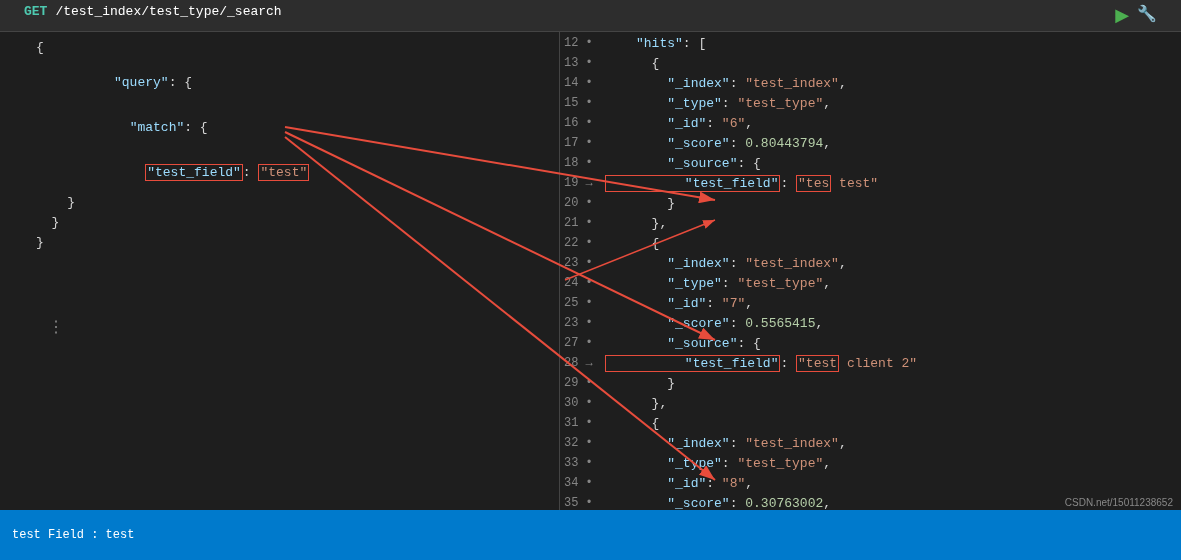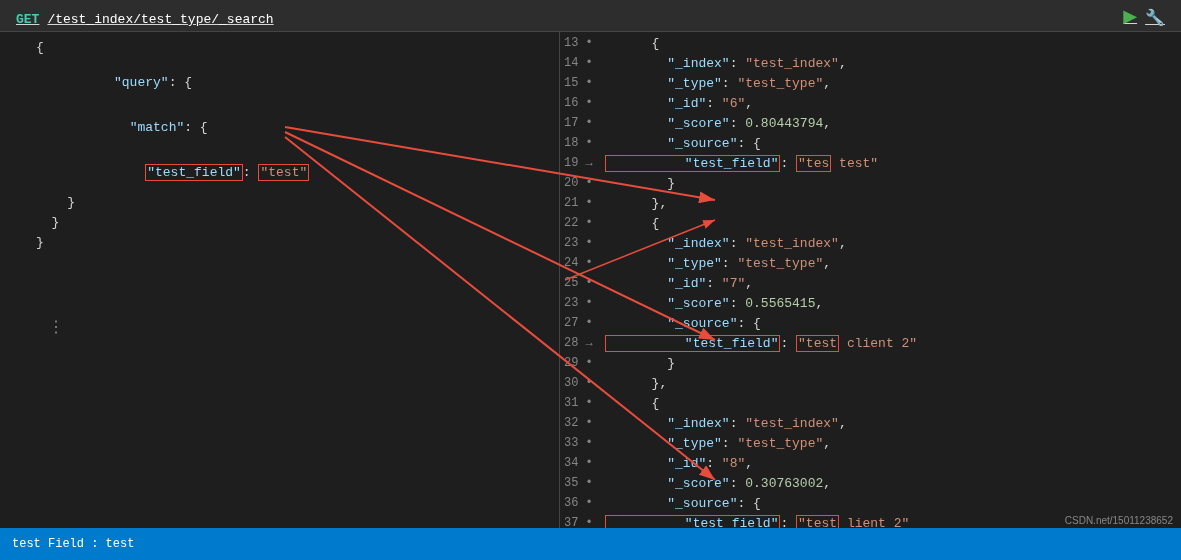--- a/index.html
+++ b/index.html
@@ -12,26 +12,25 @@
       height: 560px;
       overflow: hidden;
       display: flex;
       flex-direction: column;
     }
 
     
     .toolbar {
       background: #2d2d2d;
       border-bottom: 1px solid #444;
-      padding: 4px 16px;
-      display: flex;
-      align-items: flex-end;
+      padding: 4px 24px;
+      display: flex;
+      align-items: flex-start;
       gap: 8px;
       min-height: 32px;
-      text-decoration: underline;
     }
     .method-badge {
       color: #4ec9b0;
       font-weight: bold;
       font-size: 13px;
     }
     .url-text {
       color: #ffffff;
       font-size: 13px;
     }
@@ -131,21 +130,21 @@
       width: 100%;
       height: 100%;
       pointer-events: none;
     }
 
     
     .status-bar {
       background: #007acc;
       color: #fff;
       font-size: 12px;
-      padding: 9px 12px;
+      padding: 18px 12px;
       display: flex;
       align-items: flex-start;
       min-height: 22px;
     }
 
     
     .watermark {
       position: absolute;
       bottom: 2px;
       right: 8px;
@@ -204,20 +203,24 @@
       <span class="line-content punc">}</span>
     </div>
 
 
     <div style="position:absolute; top: 285px; left: 48px; color: #888; font-size: 16px;">⋮</div>
   </div>
 
   <div class="right-panel" style="position:relative;">
     <div style="padding: 4px 0; overflow:hidden; height:100%;">
 
+      <div class="code-line">
+        <span class="line-num">12 •</span>
+        <span class="line-content"><span class="kw">&nbsp;&nbsp;&nbsp;&nbsp;"hits"</span><span class="punc">: [</span></span>
+      </div>
 
       <div class="code-line">
         <span class="line-num">13 •</span>
         <span class="line-content punc">&nbsp;&nbsp;&nbsp;&nbsp;&nbsp;&nbsp;{</span>
       </div>
 
       <div class="code-line">
         <span class="line-num">14 •</span>
         <span class="line-content"><span class="kw">&nbsp;&nbsp;&nbsp;&nbsp;&nbsp;&nbsp;&nbsp;&nbsp;"_index"</span><span class="punc">: </span><span class="str">"test_index"</span><span class="punc">,</span></span>
       </div>

